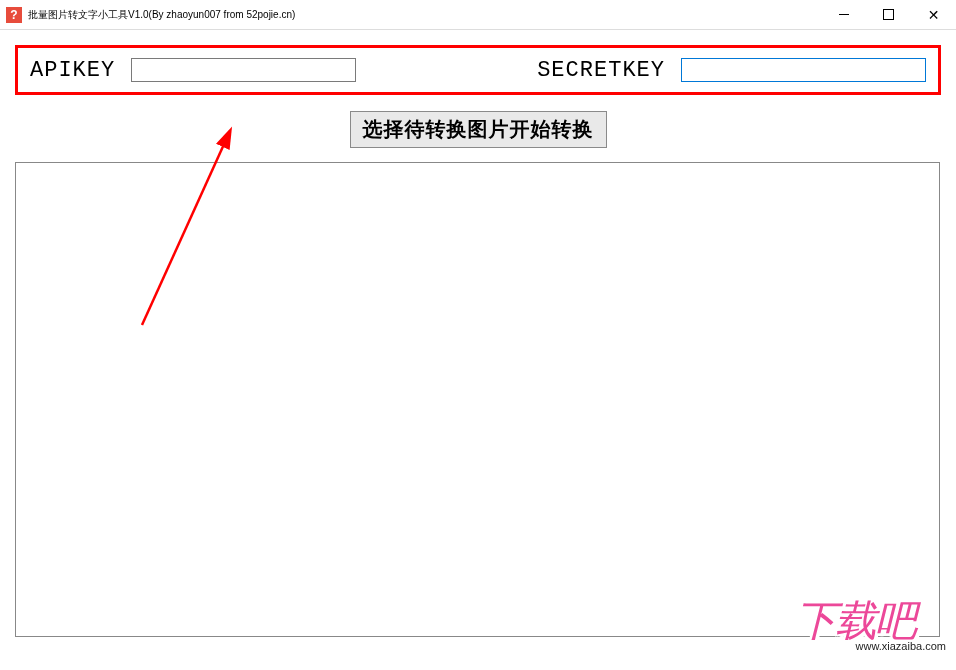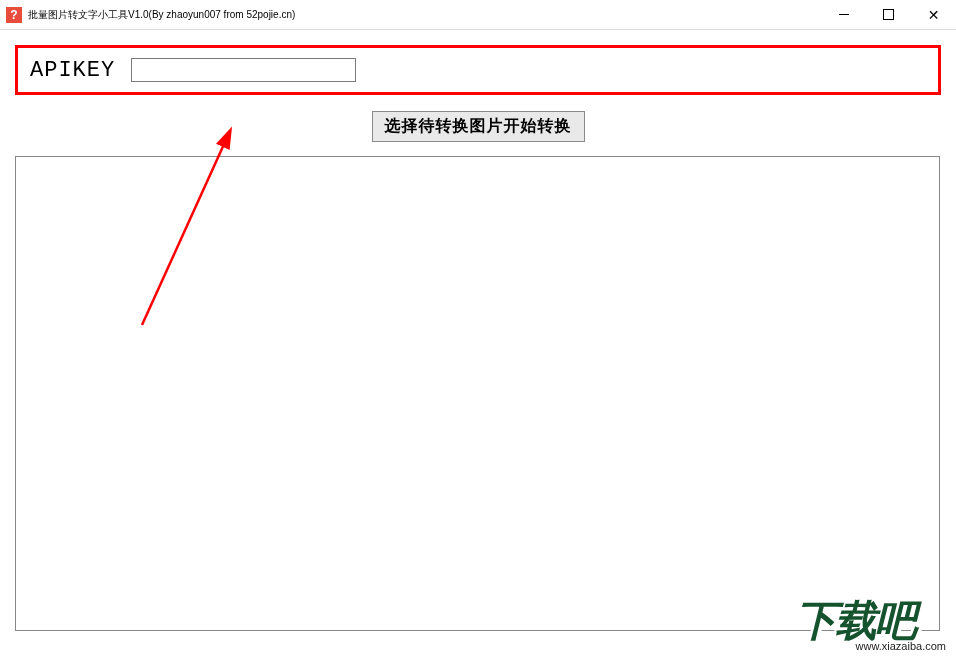--- a/index.html
+++ b/index.html
@@ -96,21 +96,21 @@
     }
 
     .button-row {
       display: flex;
       justify-content: center;
       margin-top: 16px;
       margin-bottom: 14px;
     }
     .main-button {
       font-family: SimSun, "Microsoft YaHei", serif;
-      font-size: 16px;
+      font-size: 20px;
       font-weight: bold;
       padding: 4px 12px;
       background: #e9e9e9;
       border: 1px solid #8a8a8a;
       cursor: default;
       letter-spacing: 1px;
     }
 
     .output-panel {
       border: 1px solid #888;
@@ -131,23 +131,23 @@
       position: absolute;
       right: 6px;
       bottom: 0px;
       width: 155px;
       height: 70px;
       pointer-events: none;
     }
     .wm-main {
       font-family: "Microsoft YaHei", SimHei, sans-serif;
       font-size: 42px;
-      font-weight: 700;
+      font-weight: 400;
       font-style: italic;
-      color: #14532d;
+      color: #ec4899;
       text-shadow:
         2px 0 0 #fff, -2px 0 0 #fff, 0 2px 0 #fff, 0 -2px 0 #fff,
         2px 2px 0 #fff, -2px -2px 0 #fff, 2px -2px 0 #fff, -2px 2px 0 #fff,
         3px 3px 0 #fff;
       letter-spacing: -2px;
       line-height: 1;
       white-space: nowrap;
     }
     .wm-url {
       font-family: Arial, sans-serif;
@@ -173,20 +173,24 @@
   </div>
 </div>
 
 <div class="content">
 
   <div class="key-row">
     <div class="key-group">
       <span class="key-label">APIKEY</span>
       <input class="key-input api" type="text" value="" style="">
     </div>
+    <div class="key-group">
+      <span class="key-label">SECRETKEY</span>
+      <input class="key-input secret" type="text" value="" style="">
+    </div>
   </div>
 
   <div class="button-row">
     <button class="main-button">选择待转换图片开始转换</button>
   </div>
 
   <div class="output-panel"></div>
 
   <svg class="arrow-svg" width="120" height="210">
     <defs>

